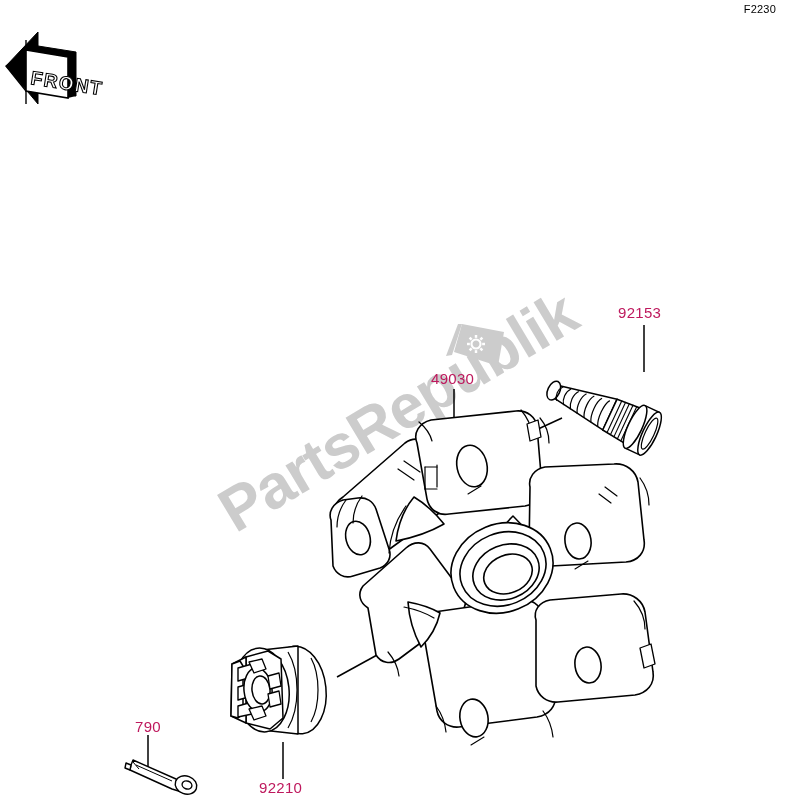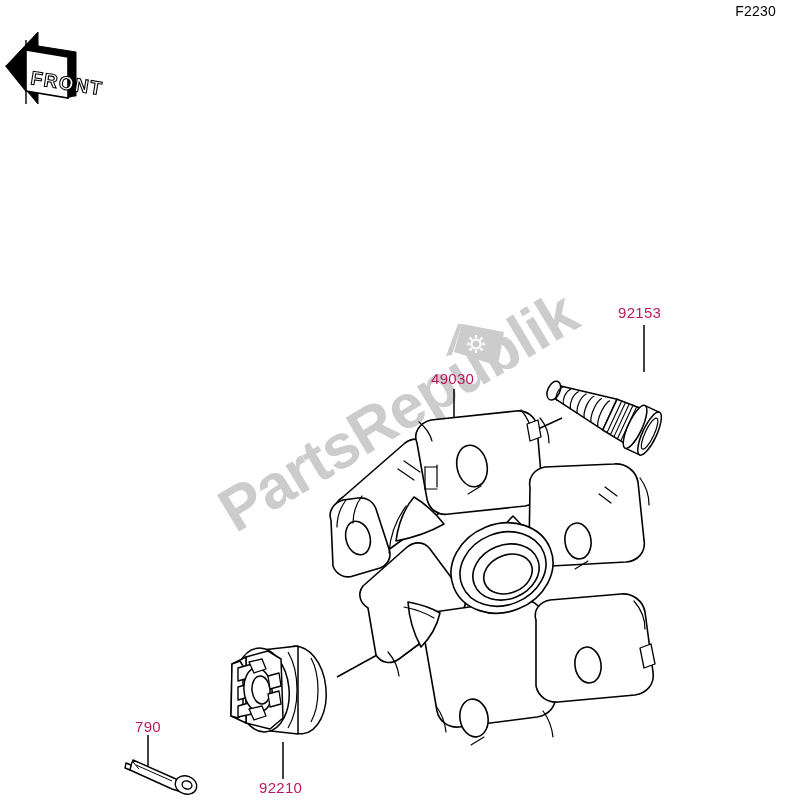--- a/index.html
+++ b/index.html
@@ -26,21 +26,21 @@
     top: 0;
     left: 0;
     width: 786px;
     height: 800px;
     overflow: visible;
   }
   .fig-code {
     position: absolute;
     top: 3px;
     right: 10px;
-    font-size: 14px;
+    font-size: 11px;
     letter-spacing: 0.2px;
     font-family: "Liberation Sans", sans-serif;
     color: #000;
     white-space: nowrap;
   }
   .callout {
     position: absolute;
     font-size: 15px;
     font-family: "Liberation Sans", sans-serif;
     color: #be185d;

